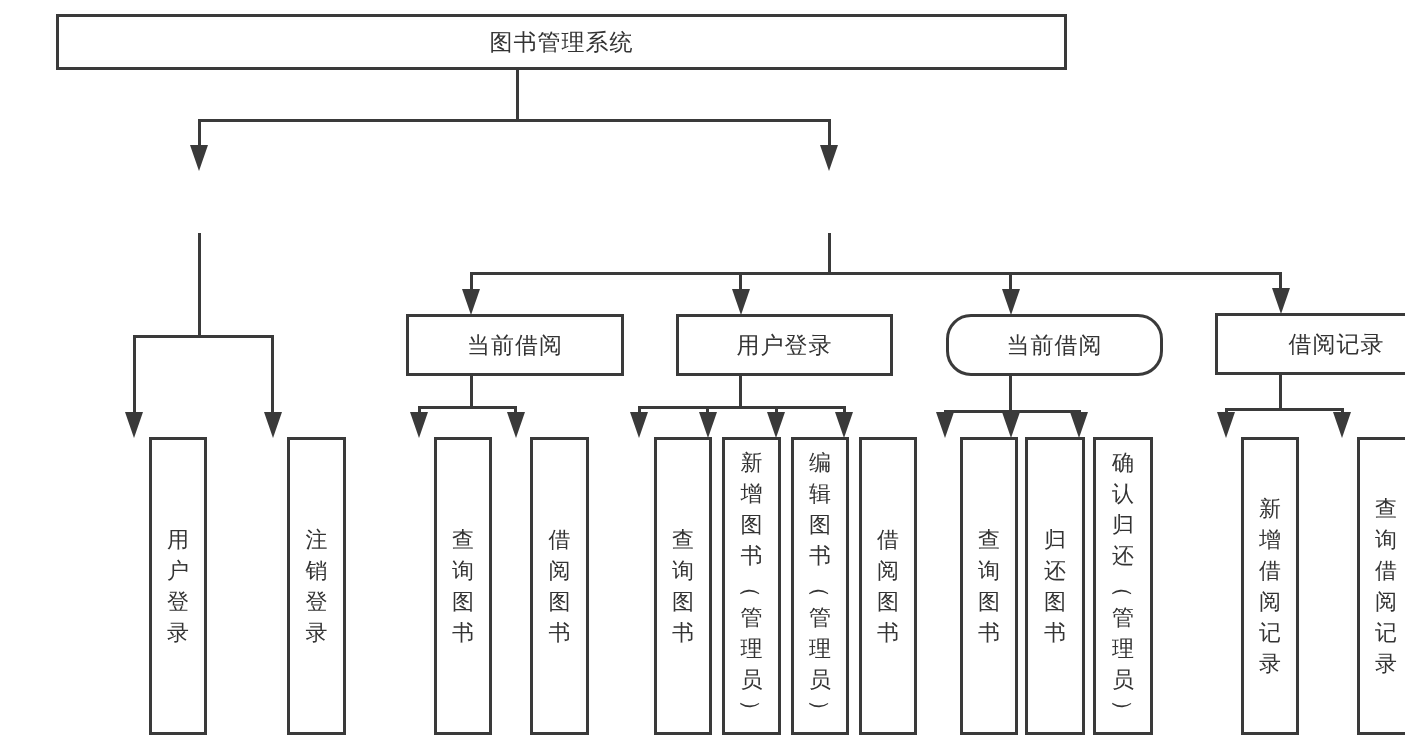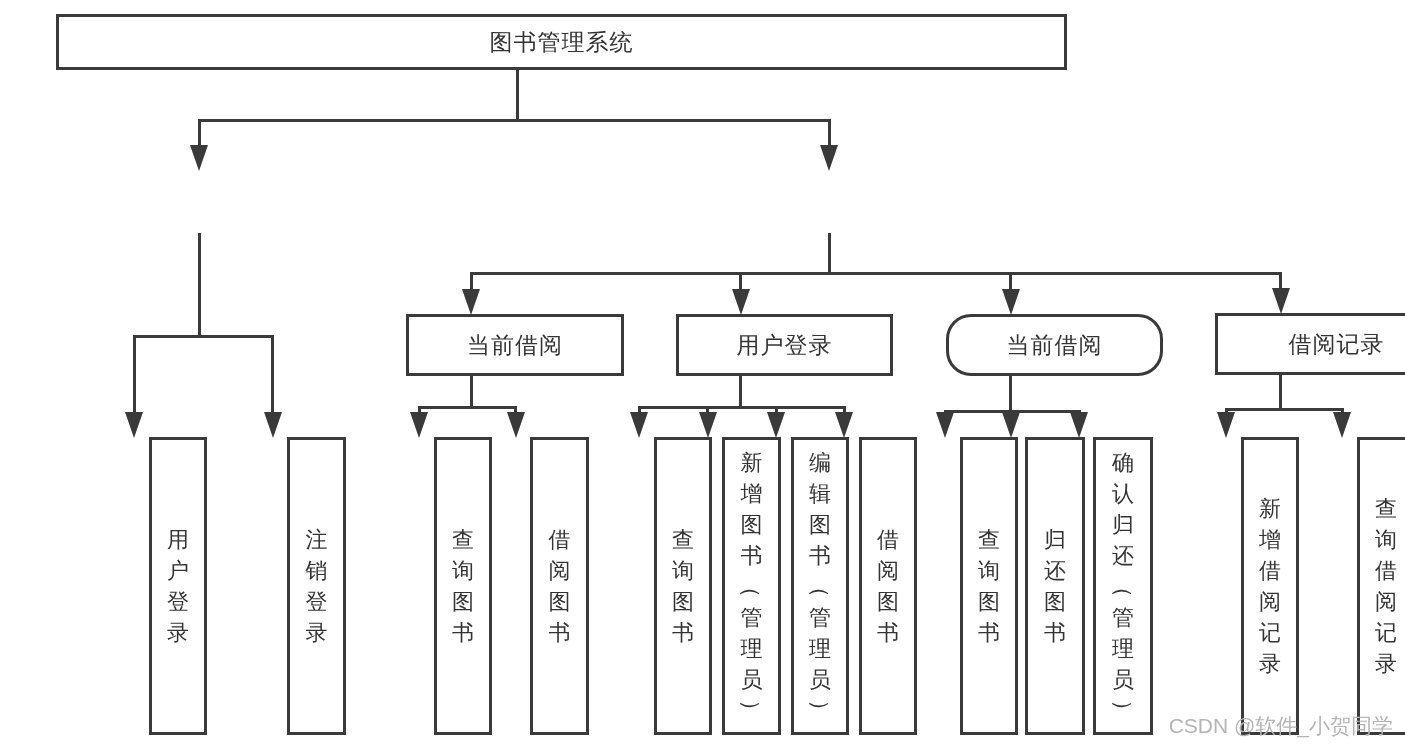--- a/index.html
+++ b/index.html
@@ -210,14 +210,13 @@
       <div class="arrowhead" style="left: 1002px; top: 412px;"></div>
       <div class="vline" style="left: 1077.5px; top: 410px; width: 3px; height: 3px;"></div>
       <div class="arrowhead" style="left: 1070px; top: 412px;"></div>
       <div class="vline" style="left: 1279px; top: 375px; width: 3px; height: 36px;"></div>
       <div class="hline" style="left: 1224.5px; top: 408px; width: 119px; height: 3px;"></div>
       <div class="vline" style="left: 1224.5px; top: 408px; width: 3px; height: 5px;"></div>
       <div class="arrowhead" style="left: 1217px; top: 412px;"></div>
       <div class="vline" style="left: 1340.5px; top: 408px; width: 3px; height: 5px;"></div>
       <div class="arrowhead" style="left: 1333px; top: 412px;"></div>
     </div>
-  <div class="watermark">CSDN @软件_小贺同学</div>
 </div>
 
 </body></html>

